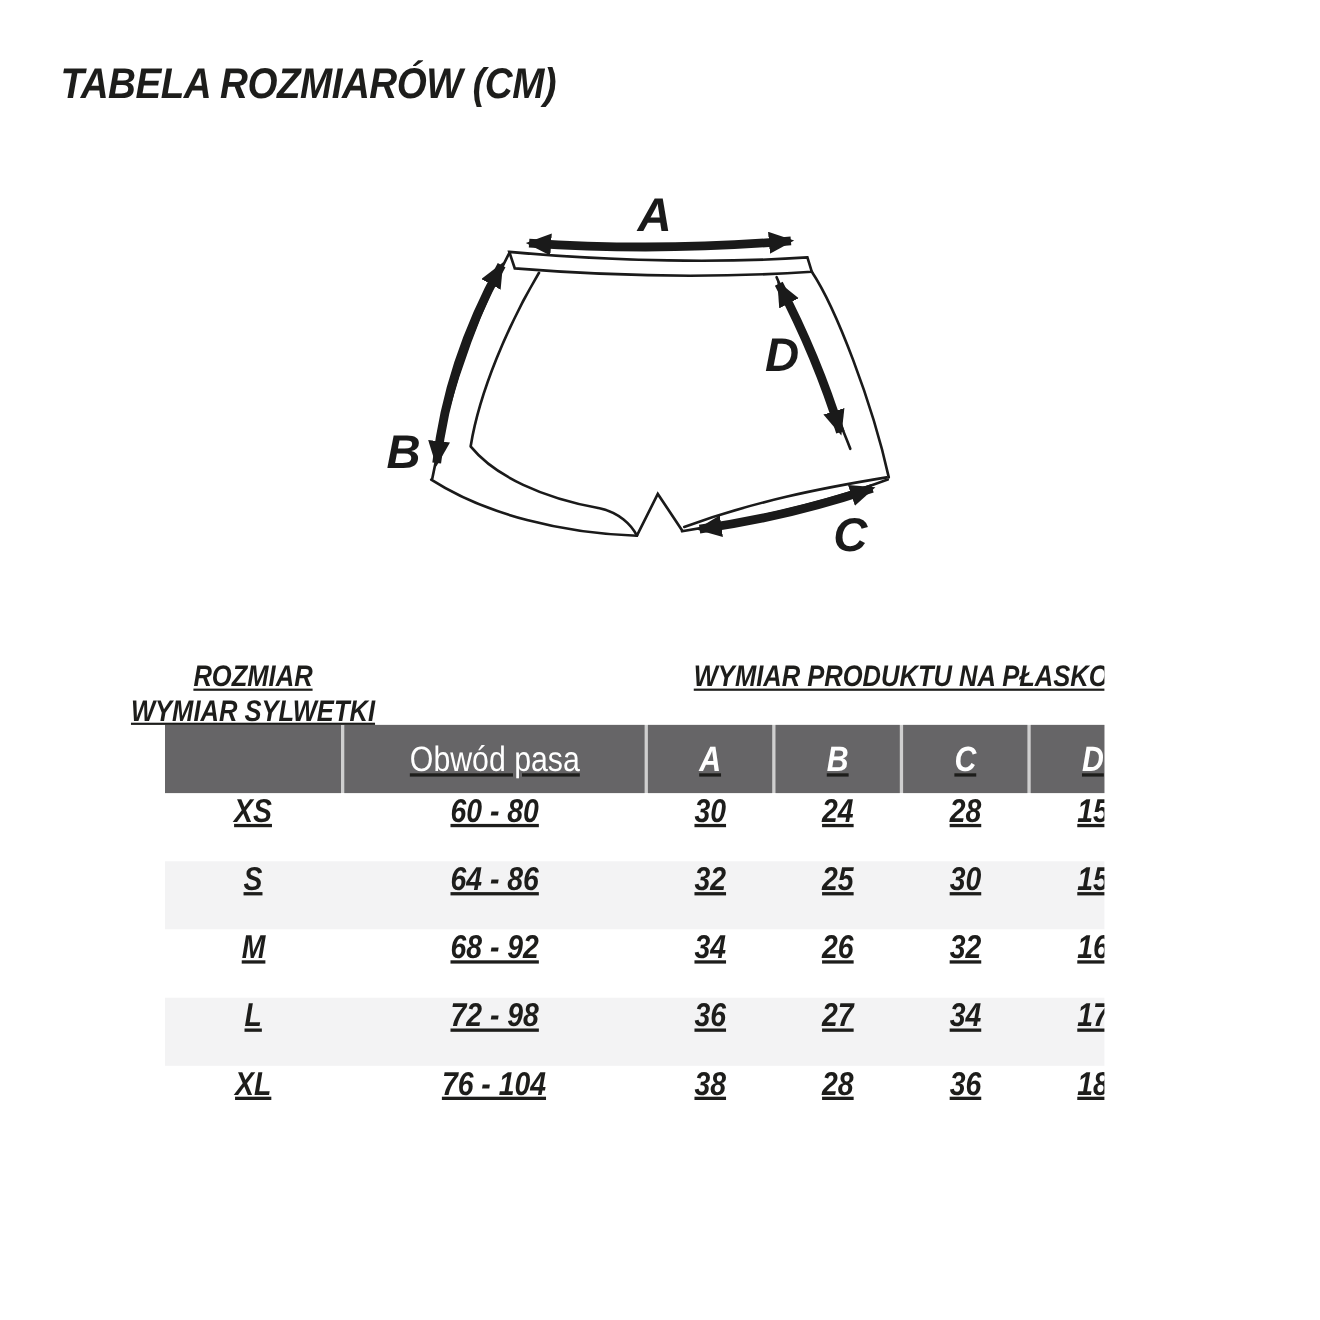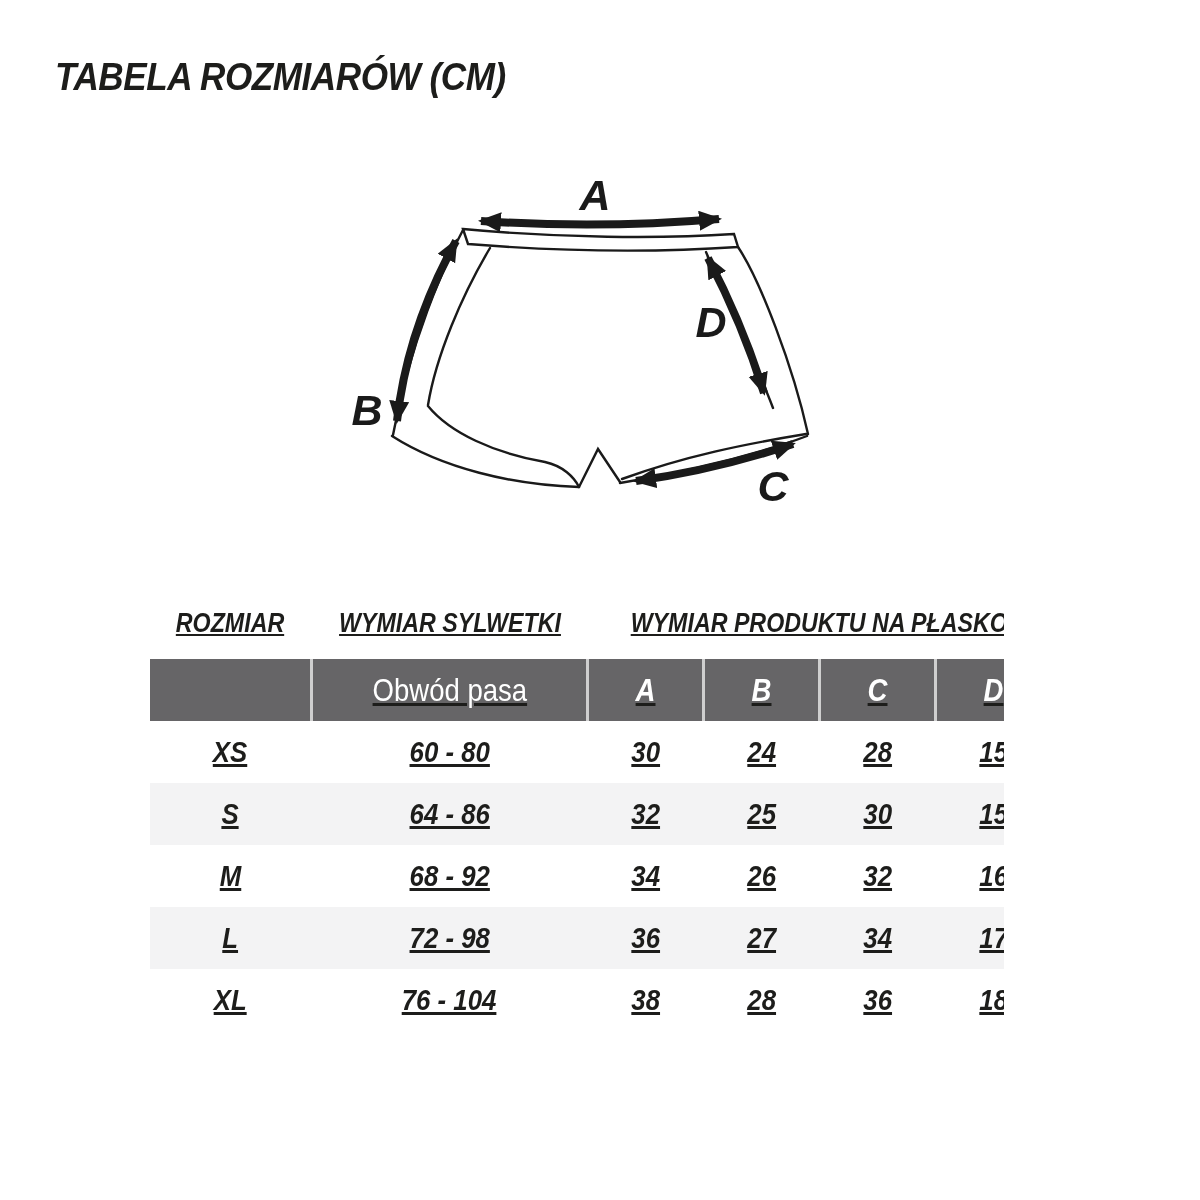--- a/index.html
+++ b/index.html
@@ -49,21 +49,21 @@
     background:#666567; color:#ffffff;
     display:flex; align-items:center; justify-content:center;
     font-size:32px;
   }
   .head-cell.waist { font-style:normal; font-weight:normal; }
   .head-cell.letter { font-style:italic; font-weight:bold; }
 
   .data-row { height:62px; background:#ffffff; }
   .data-row.alt { background:#f3f3f4; }
   .data-cell {
-    display:flex; align-items:center; justify-content:center;
+    display:flex; justify-content:center;
     font-size:30px; font-style:italic; font-weight:bold;
     color:#1d1d1b;
   }
 
   svg text {
     font-family:"Liberation Sans", sans-serif;
     font-weight:bold; font-style:italic;
     fill:#1a1a1a;
   }
 </style>
@@ -116,25 +116,25 @@
     <text x="773" y="501" font-size="43" text-anchor="middle">C</text>
     <text x="711" y="337" font-size="43" text-anchor="middle">D</text>
   </svg>
 
   <div class="size-table">
 
     <div class="t-grid group-row">
       <div class="group-cell">
         <span class="cond">ROZMIAR</span>
       </div>
+      <div class="group-cell span4">
+        <span class="cond">WYMIAR PRODUKTU NA PŁASKO</span>
+      </div>
       <div class="group-cell">
         <span class="cond">WYMIAR SYLWETKI</span>
-      </div>
-      <div class="group-cell span4">
-        <span class="cond">WYMIAR PRODUKTU NA PŁASKO</span>
       </div>
     </div>
 
     <div class="t-grid head-row">
       <div class="head-cell"></div>
       <div class="head-cell waist">
         <span class="cond">Obwód pasa</span>
       </div>
       <div class="head-cell letter">
         <span class="cond">A</span>

